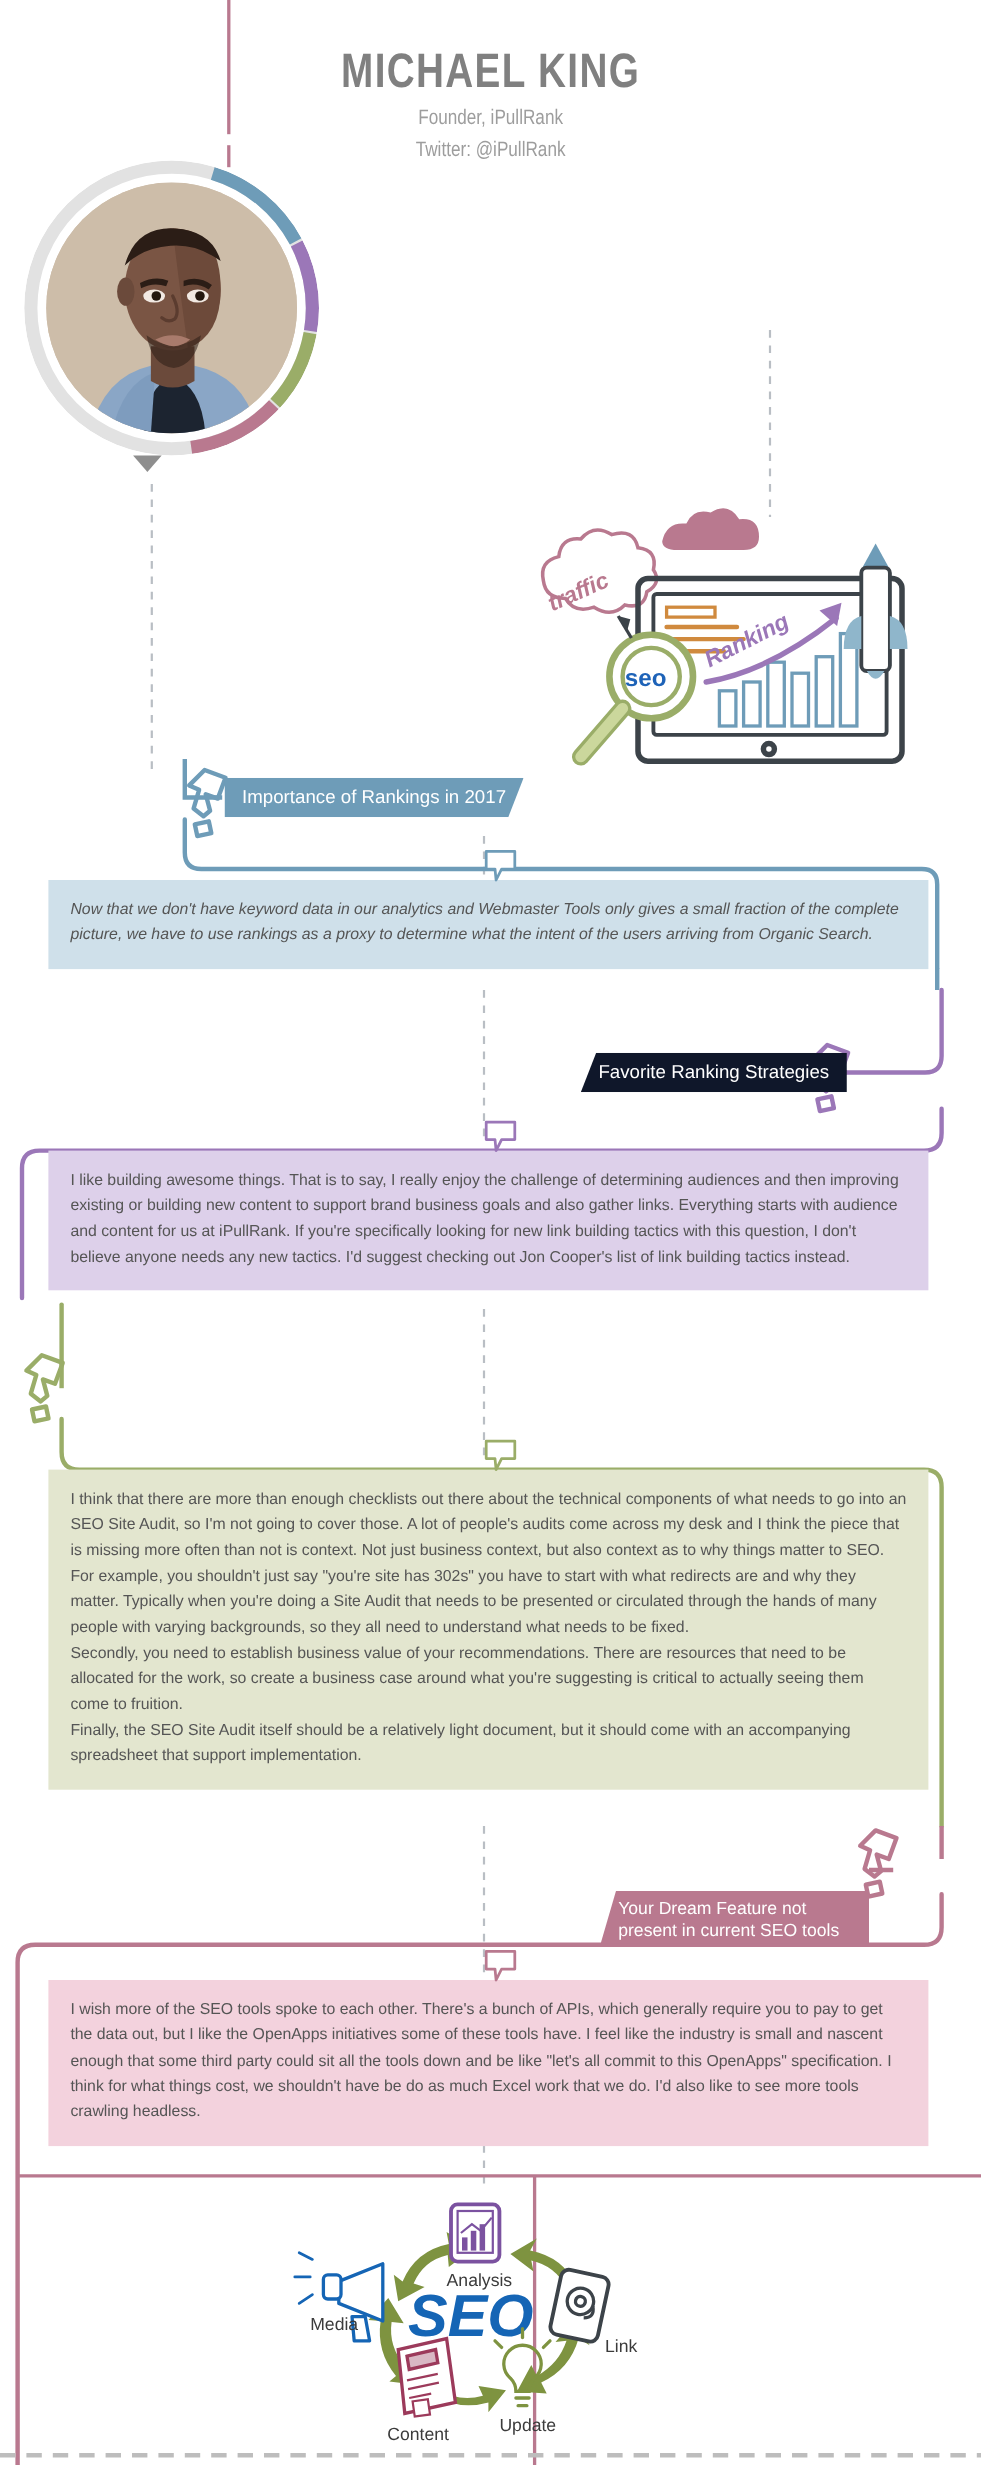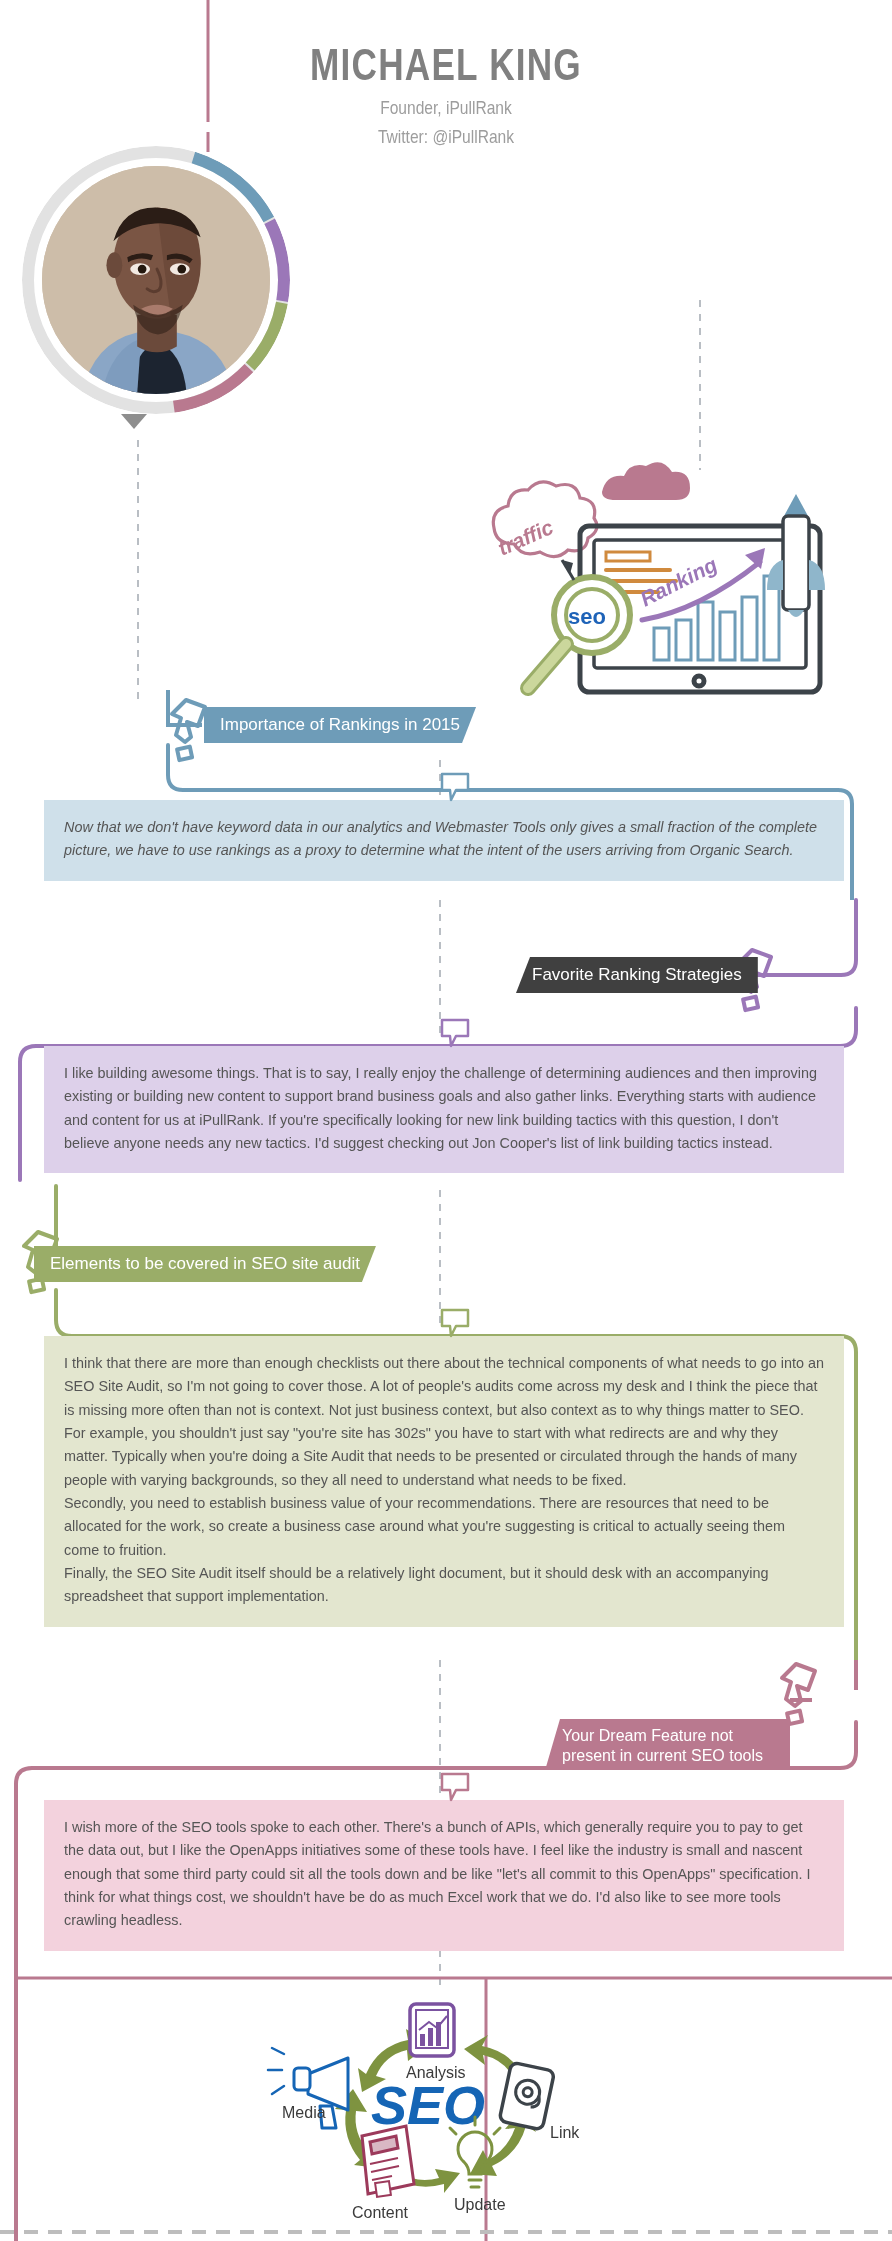--- a/index.html
+++ b/index.html
@@ -237,47 +237,46 @@
       <g>
         <path d="M326,42 l12,22 l-24,0 Z" fill="#6e9cb8"></path>
         <rect x="313" y="64" width="26" height="94" rx="5" fill="#ffffff" stroke="#3c4349" stroke-width="3.5"></rect>
         <path d="M313,108 q-16,4 -16,30 l16,0 Z" fill="#8fb6cb"></path>
         <path d="M339,108 q16,4 16,30 l-16,0 Z" fill="#8fb6cb"></path>
         <path d="M318,158 q8,14 16,0 Z" fill="#8fb6cb"></path>
       </g>
     </svg>
   </div>
 
-  <div class="banner banner-L" style="left:204px; top:707px; background:#6e9cb8;">Importance of Rankings in 2015</div>
+  <div class="banner banner-L" style="left:204px; top:707px; background:#6e9cb8;">Importance of Rankings in 2017</div>
 
   <div class="answer" style="left:44px; top:800px; width:800px; background:#cfe0ea;font-style:italic;">
     <svg class="bubble-tail" style="left:396px; top:-28px;" viewBox="0 0 30 30" xmlns="http://www.w3.org/2000/svg">
       <path d="M2,2 h26 v16 h-12 l-5,10 l-1,-10 h-8 Z" fill="#ffffff" stroke="#6e9cb8" stroke-width="2.5" stroke-linejoin="round"></path>
     </svg>
     <p>Now that we don't have keyword data in our analytics and Webmaster Tools only gives a small fraction of the complete picture, we have to use rankings as a proxy to determine what the intent of the users arriving from Organic Search.</p>
   </div>
 
-  <div class="banner banner-R" style="left:516px; top:957px; background:#404040;">Favorite Ranking Strategies</div>
+  <div class="banner banner-R" style="left:528px; top:957px; background:#0f172a;">Favorite Ranking Strategies</div>
 
   <div class="answer" style="left:44px; top:1046px; width:800px; background:#ddd0ea;">
     <svg class="bubble-tail" style="left:396px; top:-28px;" viewBox="0 0 30 30" xmlns="http://www.w3.org/2000/svg">
       <path d="M2,2 h26 v16 h-12 l-5,10 l-1,-10 h-8 Z" fill="#ffffff" stroke="#9b77b8" stroke-width="2.5" stroke-linejoin="round"></path>
     </svg>
     <p>I like building awesome things. That is to say, I really enjoy the challenge of determining audiences and then improving existing or building new content to support brand business goals and also gather links. Everything starts with audience and content for us at iPullRank. If you're specifically looking for new link building tactics with this question, I don't believe anyone needs any new tactics. I'd suggest checking out Jon Cooper's list of link building tactics instead.</p>
   </div>
 
-  <div class="banner banner-L" style="left:34px; top:1246px; background:#9aad68;">Elements to be covered in SEO site audit</div>
 
   <div class="answer" style="left:44px; top:1336px; width:800px; background:#e3e6cf;">
     <svg class="bubble-tail" style="left:396px; top:-28px;" viewBox="0 0 30 30" xmlns="http://www.w3.org/2000/svg">
       <path d="M2,2 h26 v16 h-12 l-5,10 l-1,-10 h-8 Z" fill="#ffffff" stroke="#9aad68" stroke-width="2.5" stroke-linejoin="round"></path>
     </svg>
     <p>I think that there are more than enough checklists out there about the technical components of what needs to go into an SEO Site Audit, so I'm not going to cover those. A lot of people's audits come across my desk and I think the piece that is missing more often than not is context. Not just business context, but also context as to why things matter to SEO. For example, you shouldn't just say "you're site has 302s" you have to start with what redirects are and why they matter. Typically when you're doing a Site Audit that needs to be presented or circulated through the hands of many people with varying backgrounds, so they all need to understand what needs to be fixed.</p>
     <p>Secondly, you need to establish business value of your recommendations. There are resources that need to be allocated for the work, so create a business case around what you're suggesting is critical to actually seeing them come to fruition.</p>
-    <p>Finally, the SEO Site Audit itself should be a relatively light document, but it should desk with an accompanying spreadsheet that support implementation.</p>
+    <p>Finally, the SEO Site Audit itself should be a relatively light document, but it should come with an accompanying spreadsheet that support implementation.</p>
   </div>
 
   <div class="banner banner-R two-line" style="left:546px; top:1676px; width:244px; background:#b9798f;margin-top:43px;">Your Dream Feature not present in current SEO tools</div>
 
   <div class="answer" style="left:44px; top:1800px; width:800px; background:#f3d2dd;">
     <svg class="bubble-tail" style="left:396px; top:-28px;" viewBox="0 0 30 30" xmlns="http://www.w3.org/2000/svg">
       <path d="M2,2 h26 v16 h-12 l-5,10 l-1,-10 h-8 Z" fill="#ffffff" stroke="#b9798f" stroke-width="2.5" stroke-linejoin="round"></path>
     </svg>
     <p>I wish more of the SEO tools spoke to each other. There's a bunch of APIs, which generally require you to pay to get the data out, but I like the OpenApps initiatives some of these tools have. I feel like the industry is small and nascent enough that some third party could sit all the tools down and be like "let's all commit to this OpenApps" specification. I think for what things cost, we shouldn't have be do as much Excel work that we do. I'd also like to see more tools crawling headless.</p>
   </div>

